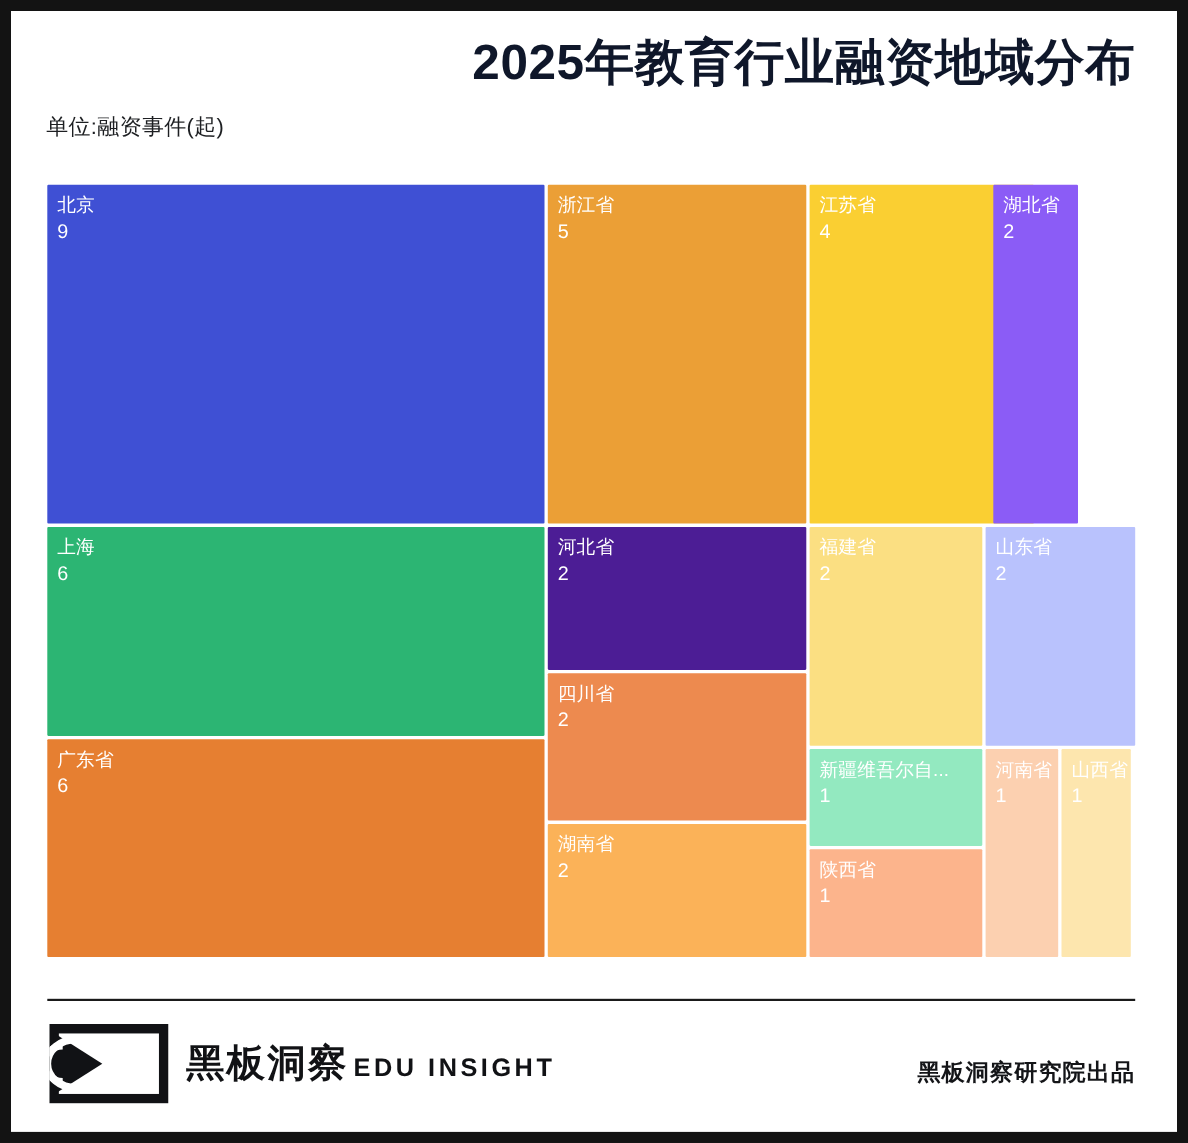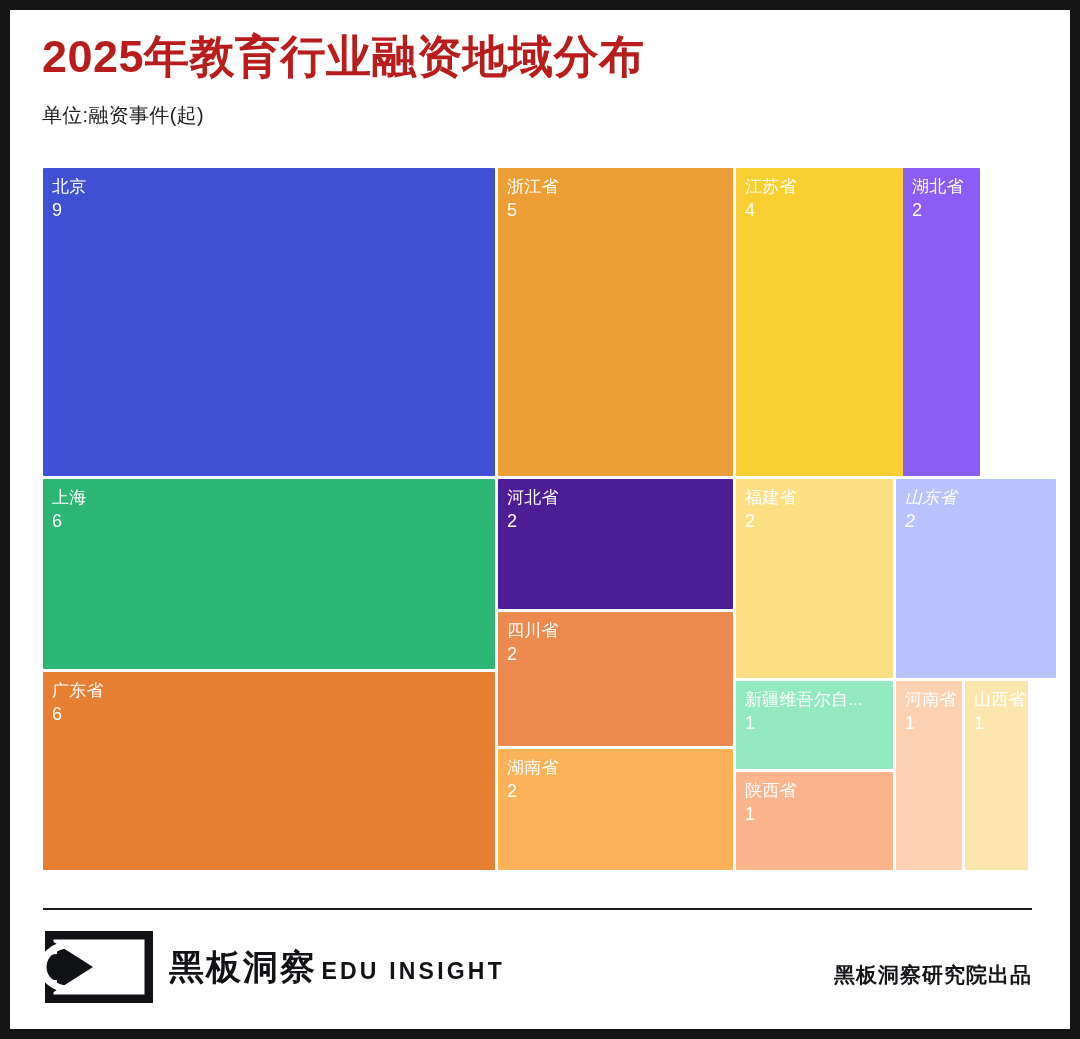--- a/index.html
+++ b/index.html
@@ -20,24 +20,25 @@
     height: 1019px;
     background: #ffffff;
   }
 
   
   #header { position: absolute; left: 32px; top: 22px; width: 990px; }
 
   #chart-title {
     font-size: 45px;
     font-weight: 700;
-    color: #b91c1c;
+    color: #0f172a;
     letter-spacing: 0.5px;
     line-height: 1.12;
     white-space: nowrap;
+    text-align: right;
   }
 
   #chart-subtitle {
     margin-top: 20px;
     font-size: 20px;
     font-weight: 400;
     color: #1d1f22;
     letter-spacing: 0.3px;
     white-space: nowrap;
   }
@@ -183,21 +184,21 @@
         <div class="cell-value">2</div>
       </div>
       <div class="cell" style="left: 693px; top: 513px; width: 157px; height: 88px; background: rgb(147, 233, 192);">
         <div class="cell-label">新疆维吾尔自...</div>
         <div class="cell-value">1</div>
       </div>
       <div class="cell" style="left: 693px; top: 604px; width: 157px; height: 98px; background: rgb(252, 180, 140);">
         <div class="cell-label">陕西省</div>
         <div class="cell-value">1</div>
       </div>
-      <div class="cell" style="left: 853px; top: 311px; width: 160px; height: 199px; background: rgb(185, 194, 253); font-style: italic;">
+      <div class="cell" style="left: 853px; top: 311px; width: 136px; height: 199px; background: rgb(185, 194, 253);">
         <div class="cell-label">山东省</div>
         <div class="cell-value">2</div>
       </div>
       <div class="cell" style="left: 853px; top: 513px; width: 66px; height: 189px; background: rgb(252, 208, 176);">
         <div class="cell-label">河南省</div>
         <div class="cell-value">1</div>
       </div>
       <div class="cell" style="left: 922px; top: 513px; width: 63px; height: 189px; background: rgb(253, 230, 174);">
         <div class="cell-label">山西省</div>
         <div class="cell-value">1</div>

